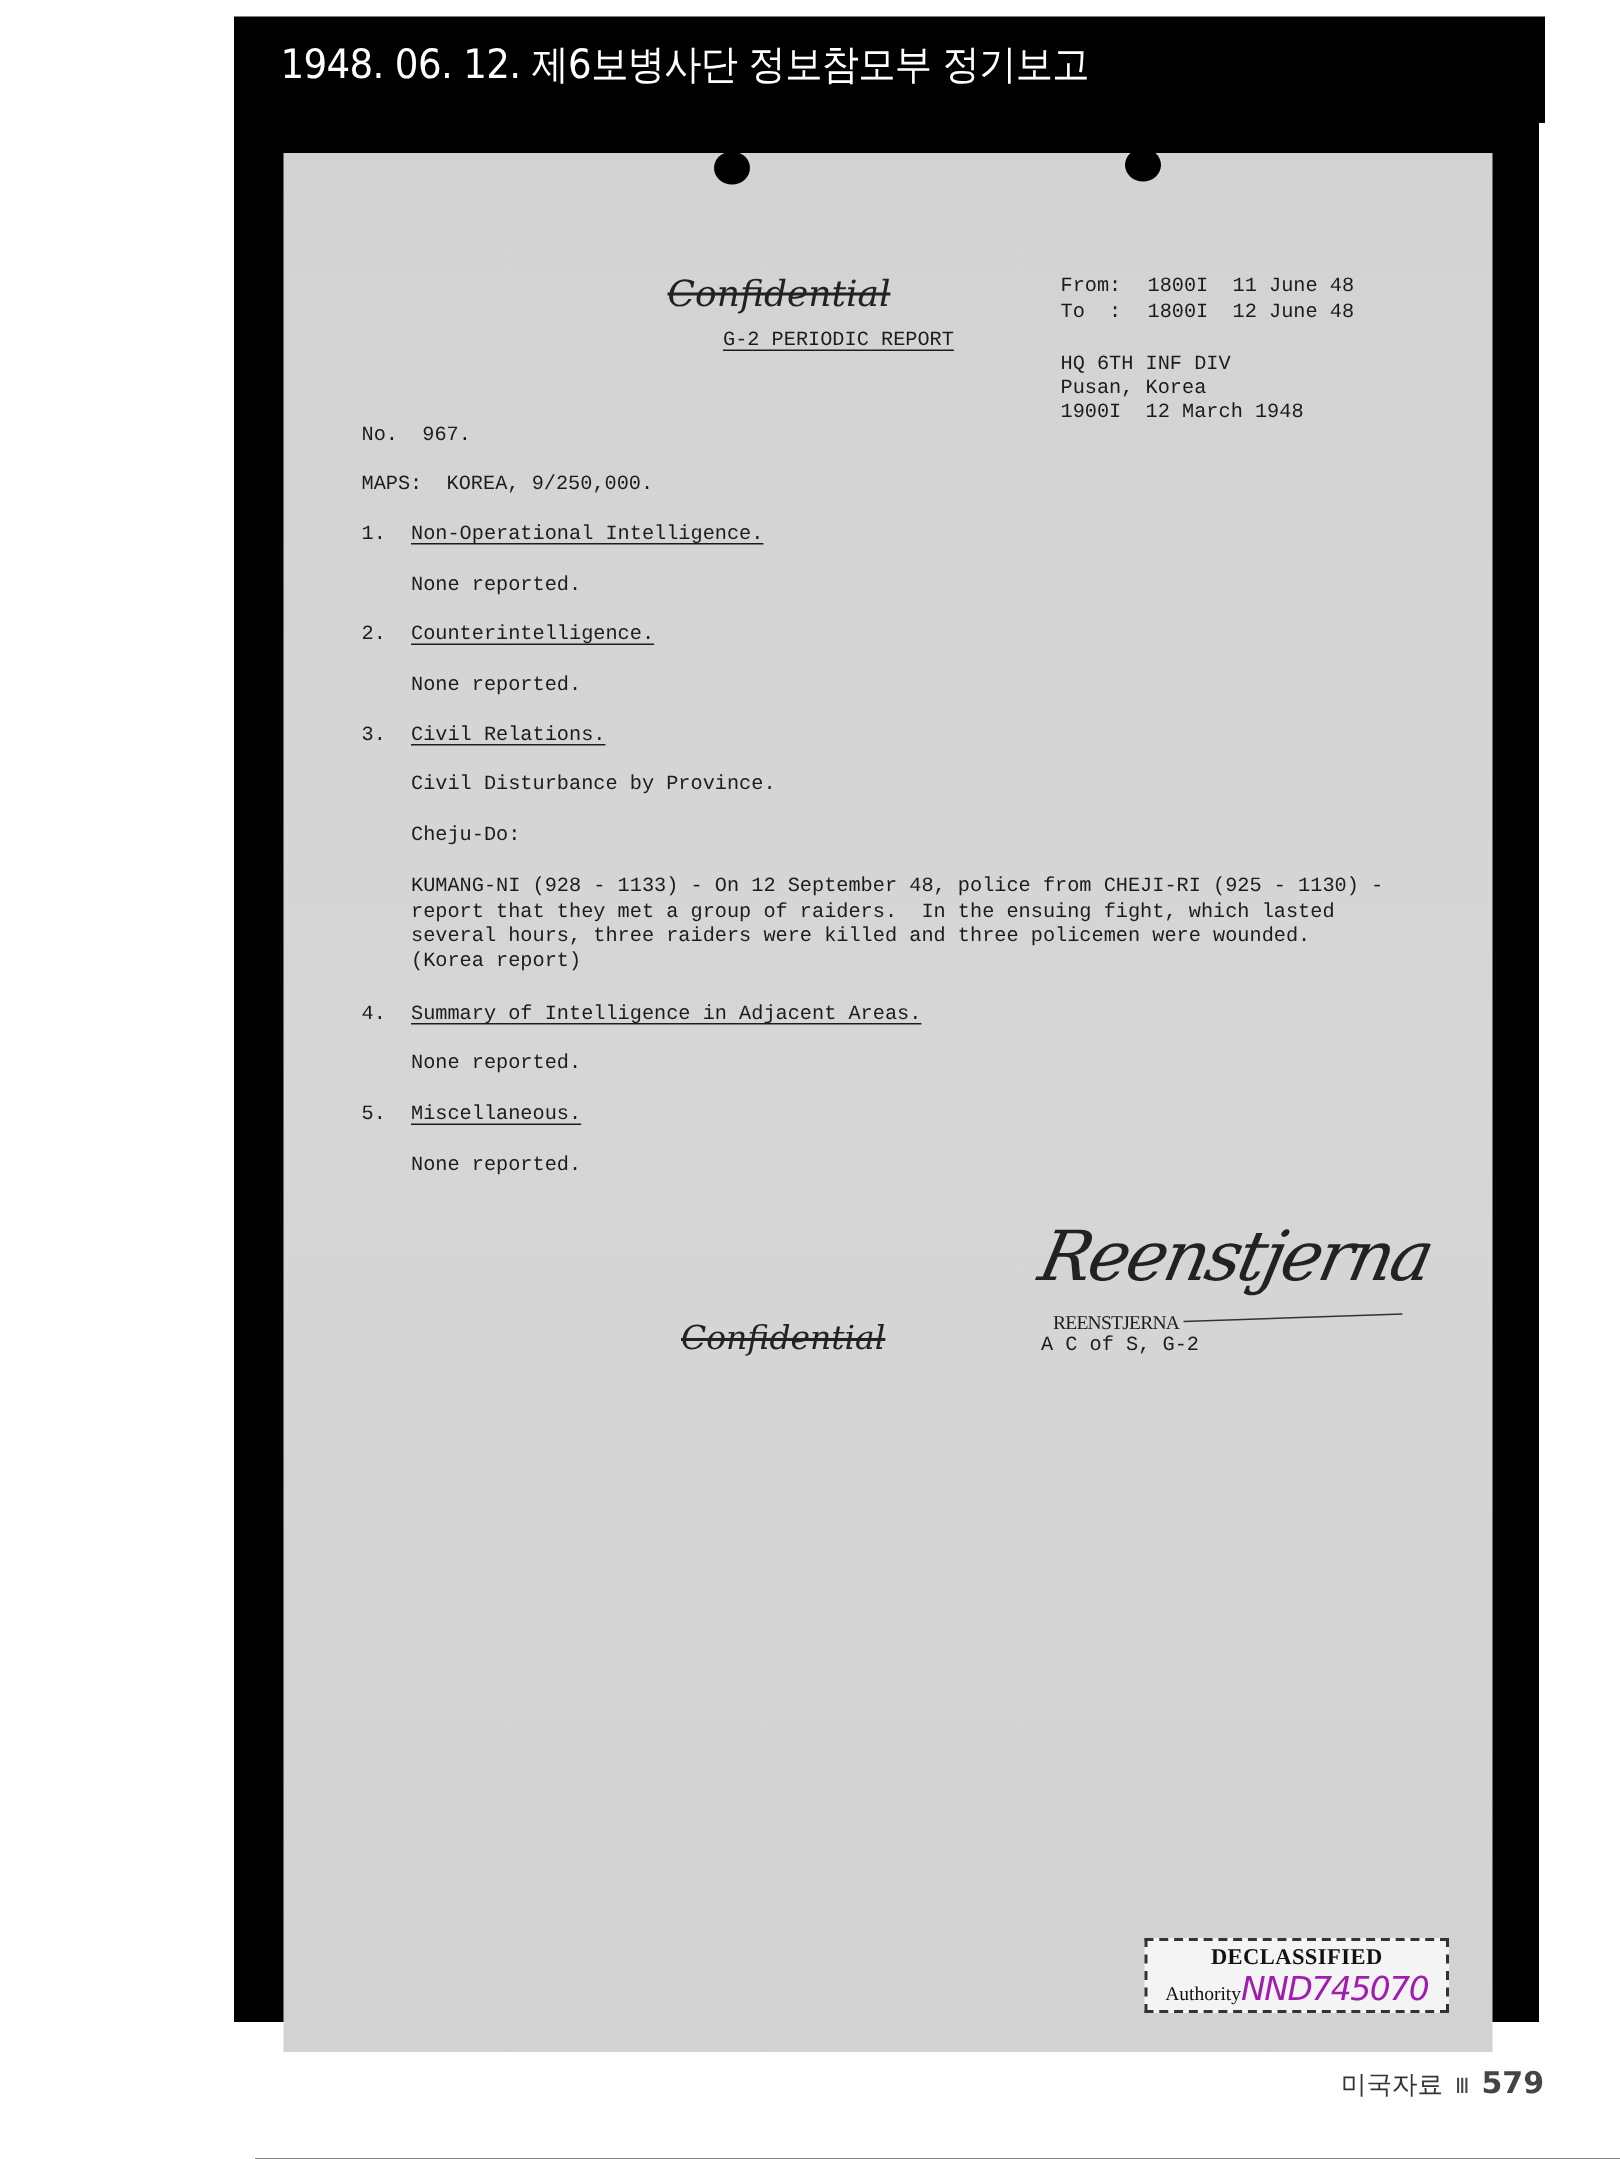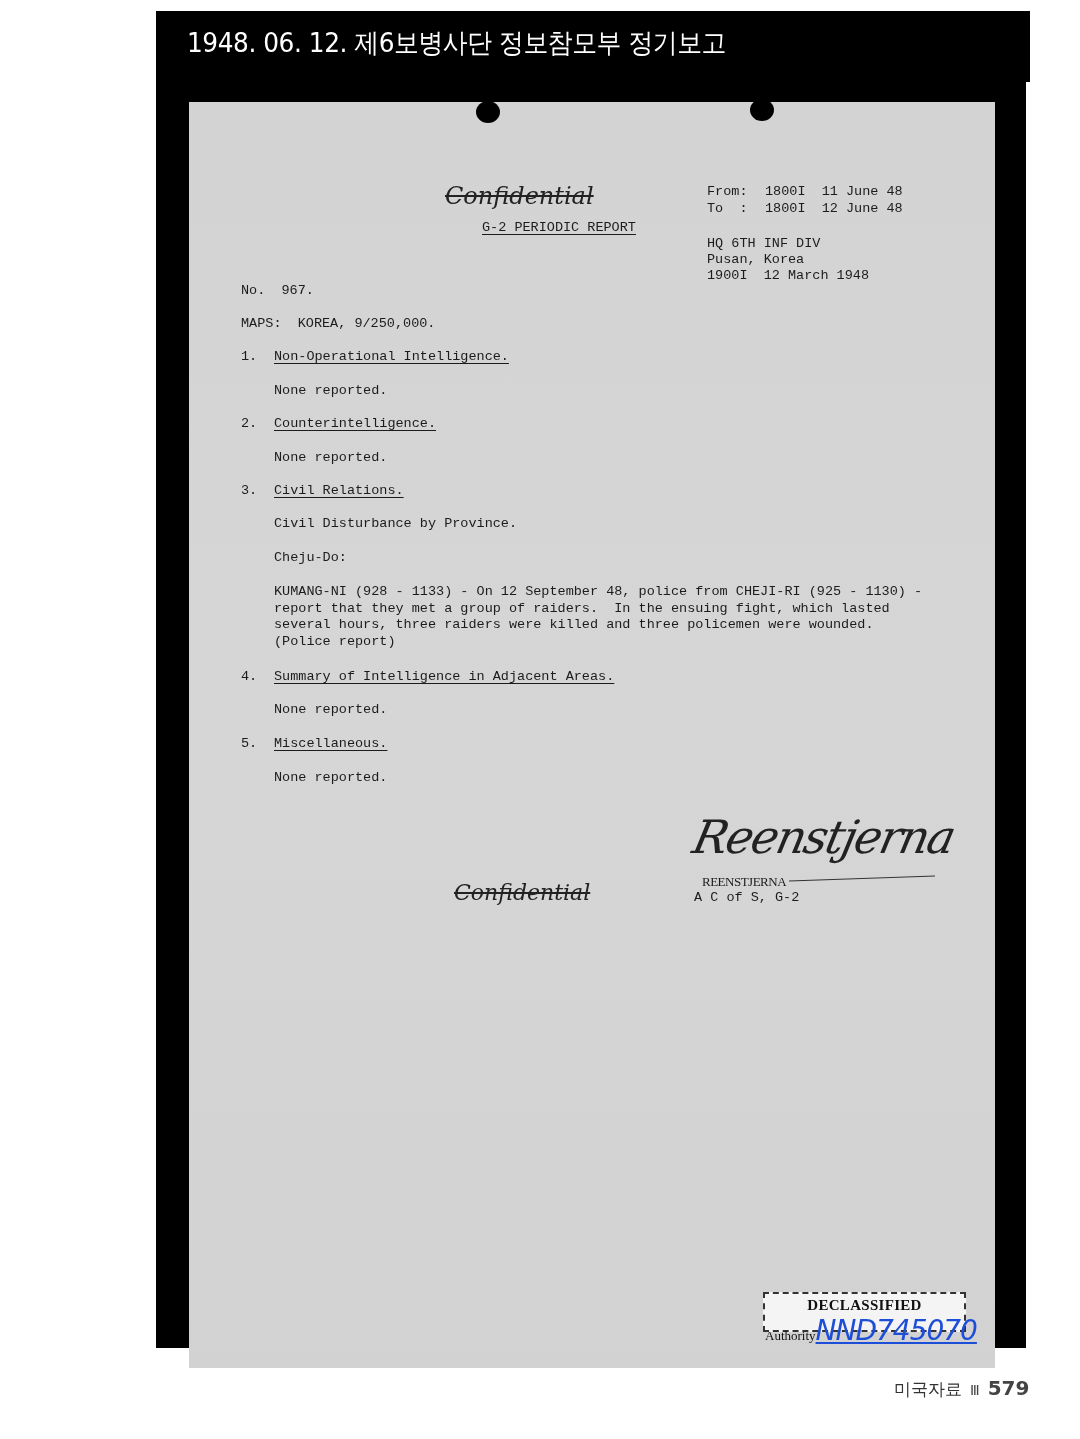--- a/index.html
+++ b/index.html
@@ -31,29 +31,29 @@
     position: absolute; font-family: "Liberation Mono", "DejaVu Sans Mono", monospace;
     font-size: 13.5px; color: #1c1c1c; white-space: pre; line-height: 16.5px;
   }
   .ul { text-decoration: underline; text-underline-offset: 3px; }
   .hand {
     position: absolute; font-family: "DejaVu Serif", serif; font-style: italic;
     color: #222; white-space: nowrap;
   }
   .strike { text-decoration: line-through; }
   .stamp {
-    position: absolute; left: 574px; top: 1190px; width: 203px; height: 40px;
+    position: absolute; left: 574px; top: 1190px; width: 203px; height: 50px;
     background: #f4f4f4; border: 2px dashed #333; box-sizing: border-box; text-align: center;
   }
   .stamp-title {
     font-family: "Liberation Serif", serif; font-weight: bold; font-size: 15px; color: #111;
     margin-top: 3px; letter-spacing: 0.3px;
   }
   .stamp-auth { font-family: "Liberation Serif", serif; font-size: 13px; color: #111; margin-top: 0px; }
-  .stamp-num { font-family: "DejaVu Sans", sans-serif; font-size: 28px; font-style: italic; letter-spacing: -1px; color: #1d4ed8; text-decoration: underline; }
+  .stamp-num { font-family: "DejaVu Sans", sans-serif; font-size: 22px; font-style: italic; letter-spacing: -1px; color: #a21caf; }
   .footer {
     position: absolute; left: 894px; top: 1376px; font-family: "DejaVu Sans", sans-serif;
     font-size: 17px; color: #333; white-space: nowrap;
   }
   .footer .sep { margin: 0 8px 0 8px; font-size: 14px; color: #444; }
   .footer .pg { font-weight: bold; font-size: 20px; color: #444; }
 </style>
 </head>
 <body>
 
@@ -88,21 +88,21 @@
   <div class="tw ul" style="left:85px; top:314px;">Counterintelligence.</div>
   <div class="tw" style="left:85px; top:348px;">None reported.</div>
 
   <div class="tw" style="left:52px; top:381px;">3.</div>
   <div class="tw ul" style="left:85px; top:381px;">Civil Relations.</div>
   <div class="tw" style="left:85px; top:414px;">Civil Disturbance by Province.</div>
   <div class="tw" style="left:85px; top:448px;">Cheju-Do:</div>
   <div class="tw" style="left:85px; top:482px;">KUMANG-NI (928 - 1133) - On 12 September 48, police from CHEJI-RI (925 - 1130) -</div>
   <div class="tw" style="left:85px; top:499px;">report that they met a group of raiders.  In the ensuing fight, which lasted</div>
   <div class="tw" style="left:85px; top:515px;text-align:right;">several hours, three raiders were killed and three policemen were wounded.</div>
-  <div class="tw" style="left:85px; top:532px;">(Police report)</div>
+  <div class="tw" style="left:85px; top:532px;">(Korea report)</div>
 
   <div class="tw" style="left:52px; top:567px;">4.</div>
   <div class="tw ul" style="left:85px; top:567px;">Summary of Intelligence in Adjacent Areas.</div>
   <div class="tw" style="left:85px; top:600px;">None reported.</div>
 
   <div class="tw" style="left:52px; top:634px;">5.</div>
   <div class="tw ul" style="left:85px; top:634px;">Miscellaneous.</div>
   <div class="tw" style="left:85px; top:668px;">None reported.</div>
 
   <div class="hand" style="left:505px; top:708px; font-size:46px; letter-spacing:-2px; transform:skewX(-12deg);">Reenstjerna</div>

